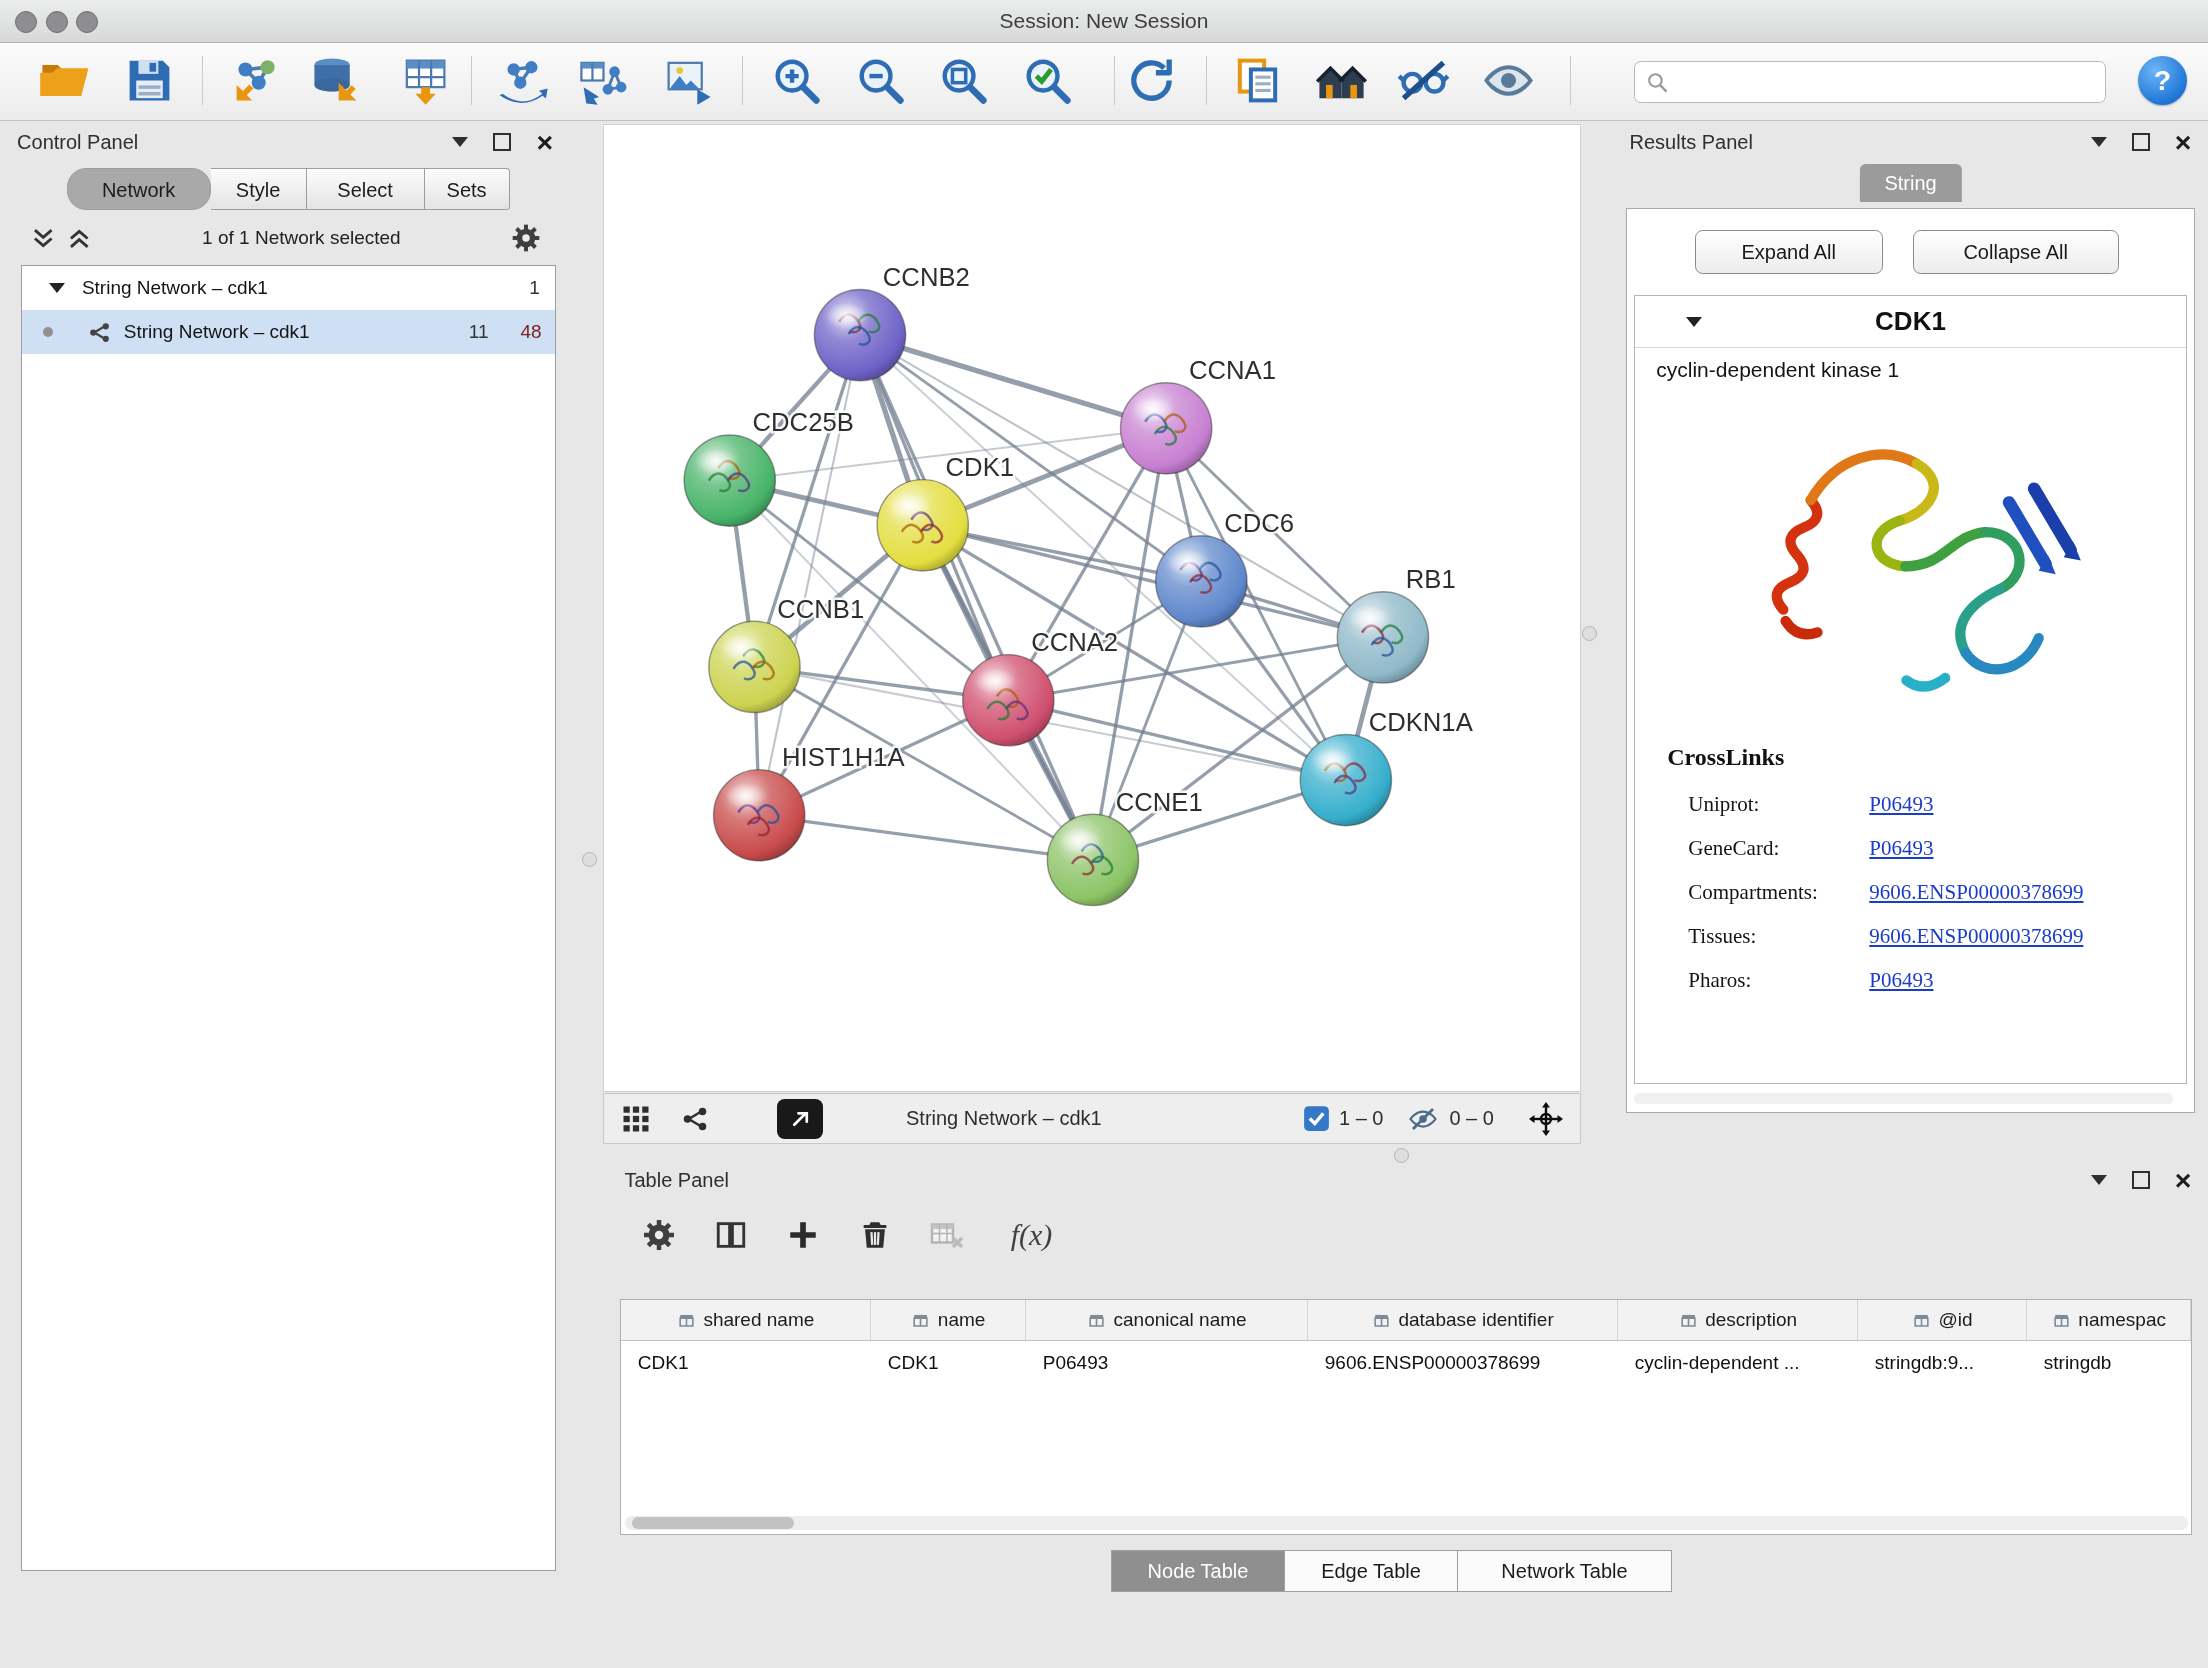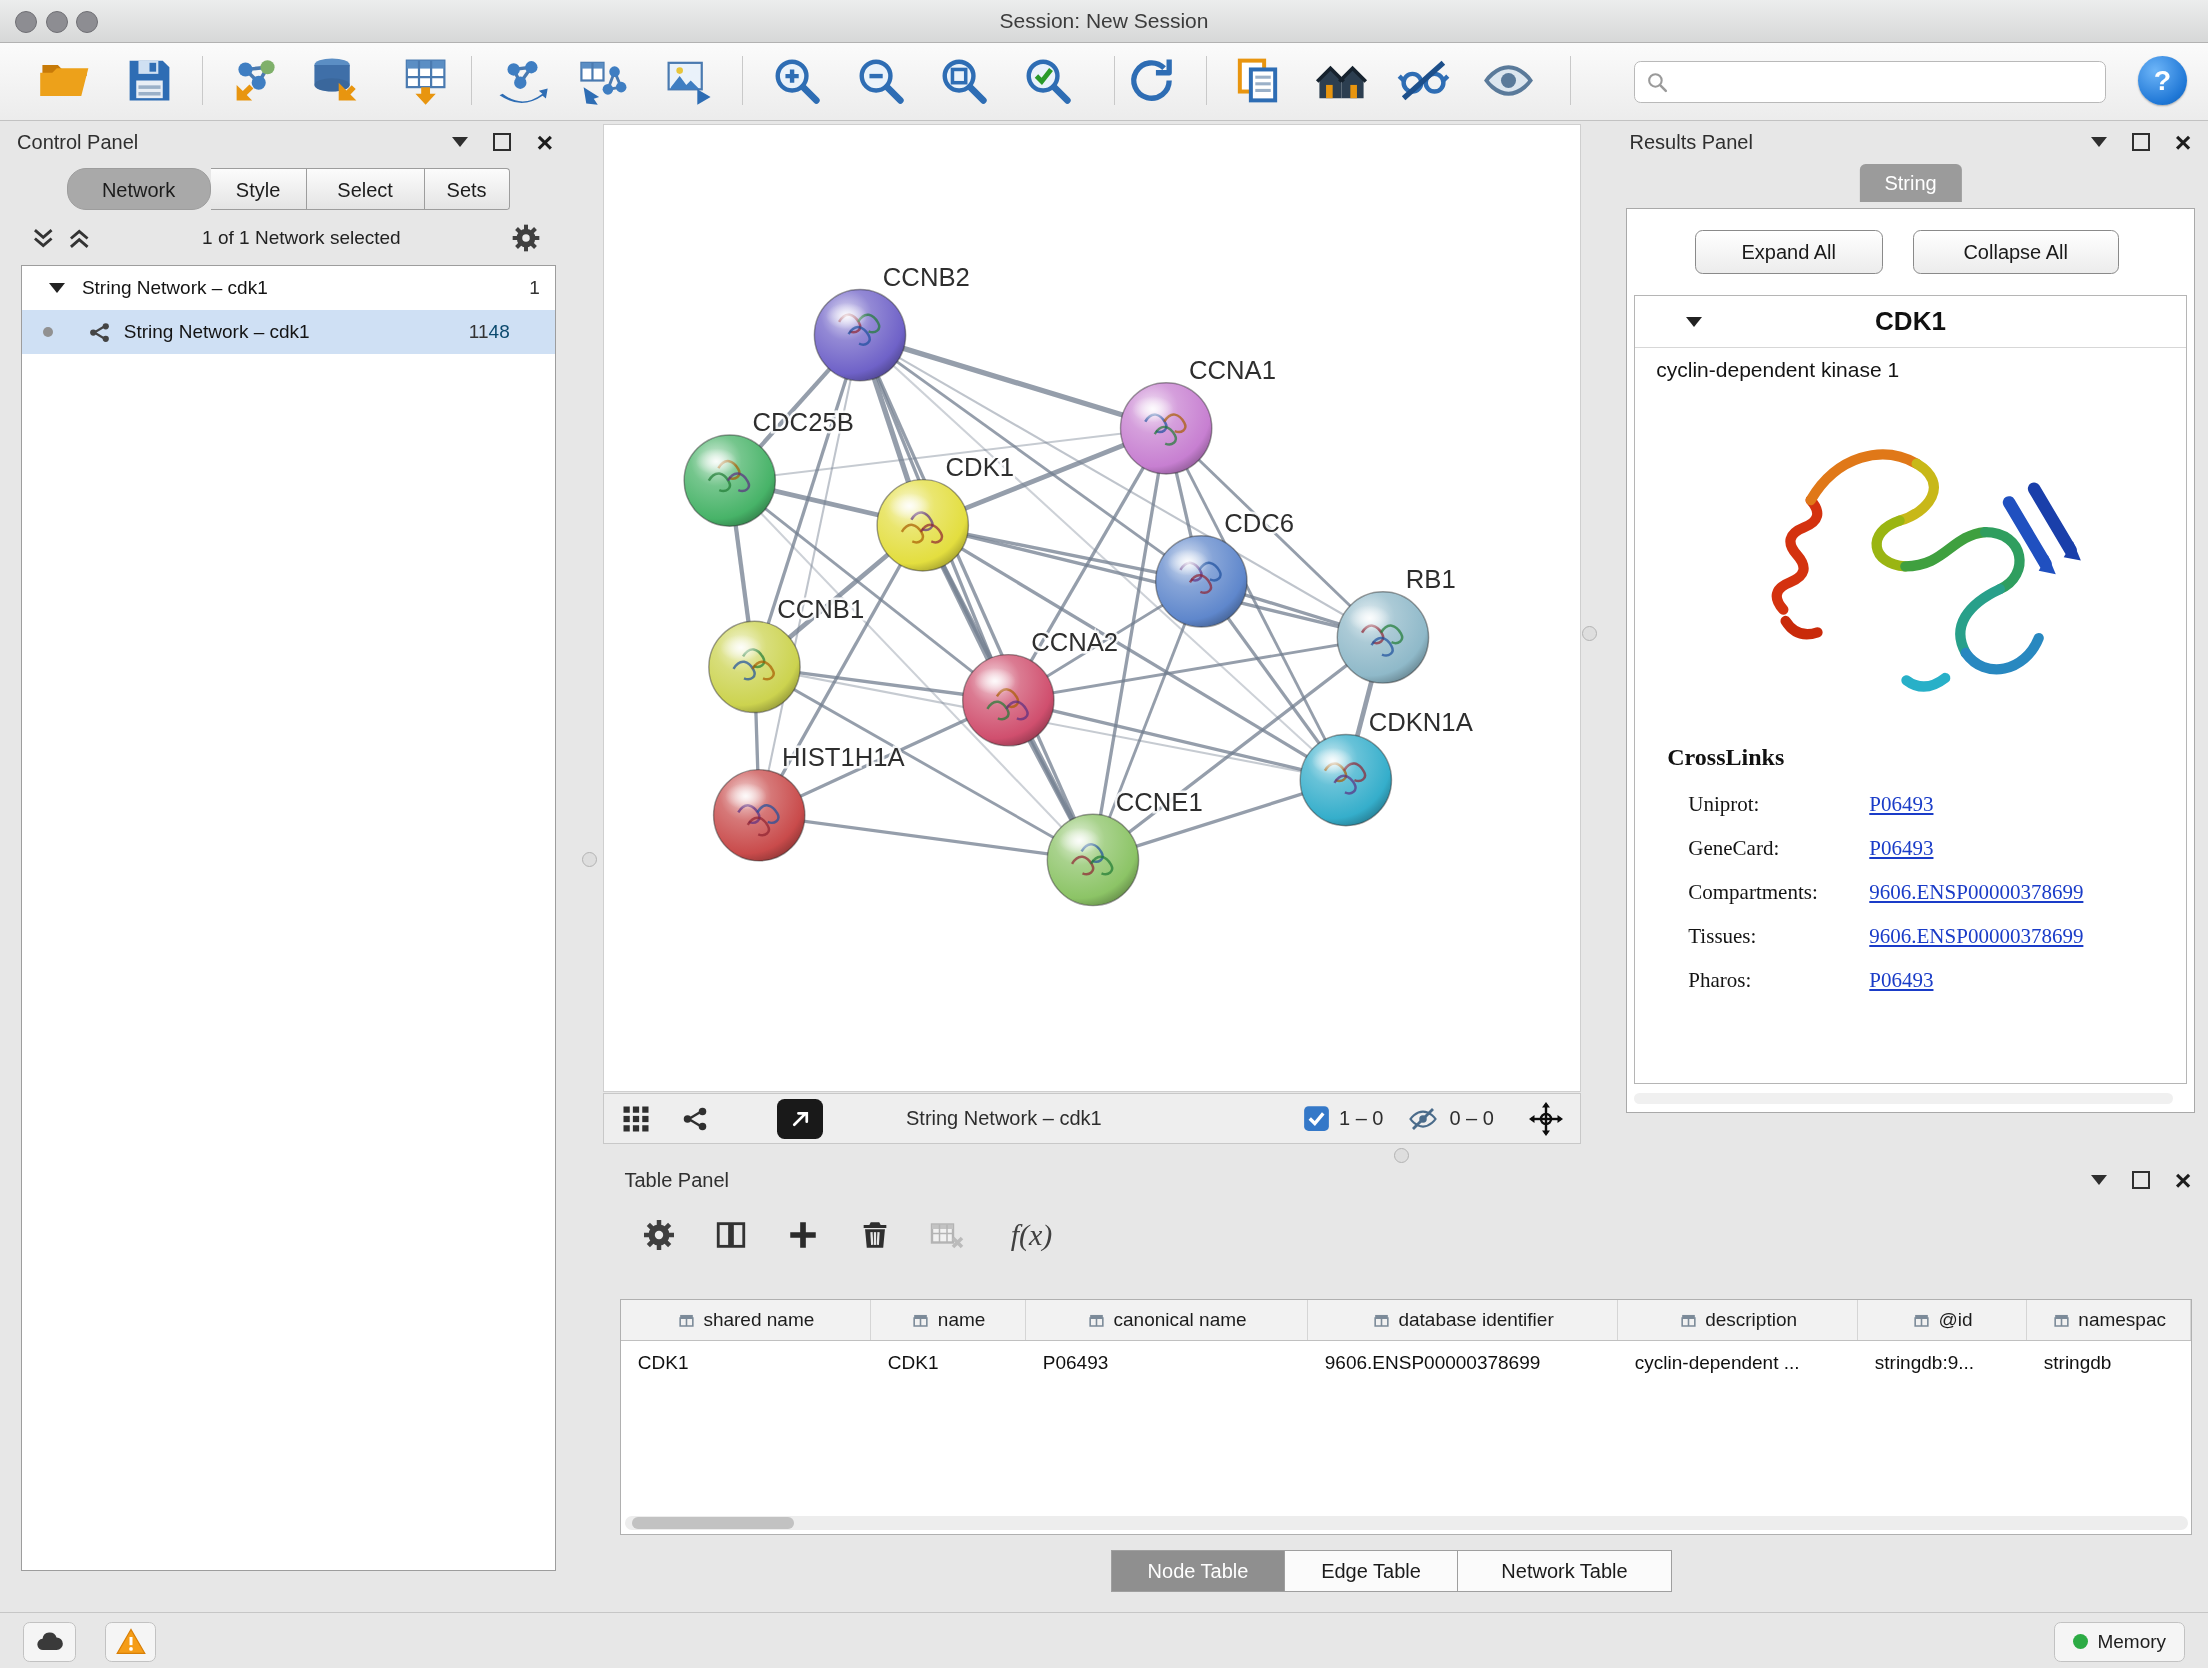--- a/index.html
+++ b/index.html
@@ -321,21 +321,21 @@
             <g stroke="#444" stroke-width="2">
               <line x1="7" y1="12" x2="17" y2="6"></line>
               <line x1="7" y1="12" x2="17" y2="18"></line>
             </g>
             <circle cx="6" cy="12" r="3" fill="#444"></circle>
             <circle cx="18" cy="6" r="3" fill="#444"></circle>
             <circle cx="18" cy="18" r="3" fill="#444"></circle>
           </svg>
         <span>String Network – cdk1</span>
         <span style="margin-left:auto;width:53px;text-align:right;color:#333;">11</span>
-        <span style="width:53px;text-align:left;margin-right:13.3px;color:#0c4a6e;">48</span>
+        <span style="width:53px;text-align:right;margin-right:13.3px;color:#7f1d1d;">48</span>
       </div>
     </div>
   </div>
 
   <div class="net-view">
     <svg id="graph-svg" width="976" height="966" viewBox="0 0 1026 1016">
         <defs>
           <radialGradient id="spec" cx="50%" cy="50%" r="50%">
             <stop offset="0" stop-color="rgba(255,255,255,0.85)"></stop>
             <stop offset="1" stop-color="rgba(255,255,255,0)"></stop>
@@ -810,37 +810,19 @@
         <div class="tp-hthumb"></div>
       </div>
     </div>
     <div class="tp-tabs">
       <div class="tp-tab active" style="width:174px">Node Table</div>
       <div class="tp-tab" style="width:173px">Edge Table</div>
       <div class="tp-tab" style="width:214px">Network Table</div>
     </div>
   </div>
 
-  <div class="status-bar">
-    <div class="sb-btn" style="left:23px;width:51px;">
-      <svg viewBox="0 0 24 24" width="32" height="32">
-          <path d="M7 18a4.2 4.2 0 0 1-.6-8.4 5.4 5.4 0 0 1 10.5-1A4 4 0 0 1 17 18z" fill="#3a3a3a"></path>
-        </svg>
-    </div>
-    <div class="sb-btn" style="left:105px;width:49px;">
-      <svg viewBox="0 0 24 24" width="30" height="30">
-          <path d="M12 2L23 21H1z" fill="#f59d18" stroke="#d87f06"></path>
-          <rect x="10.8" y="8" width="2.4" height="6.5" fill="#fff"></rect>
-          <circle cx="12" cy="17.5" r="1.5" fill="#fff"></circle>
-        </svg>
-    </div>
-    <div class="sb-btn" style="right:23px;width:129px;">
-      <span class="mem-dot"></span>
-      <span style="font-size:19px;color:#1d1d1d;">Memory</span>
-    </div>
-  </div>
 
   <div class="split-dot" style="left:582px;top:852px;"></div>
   <div class="split-dot" style="left:1582px;top:626px;"></div>
   <div class="split-dot" style="left:1394px;top:1148px;"></div>
 
 </div>
 
 
 </body></html>

